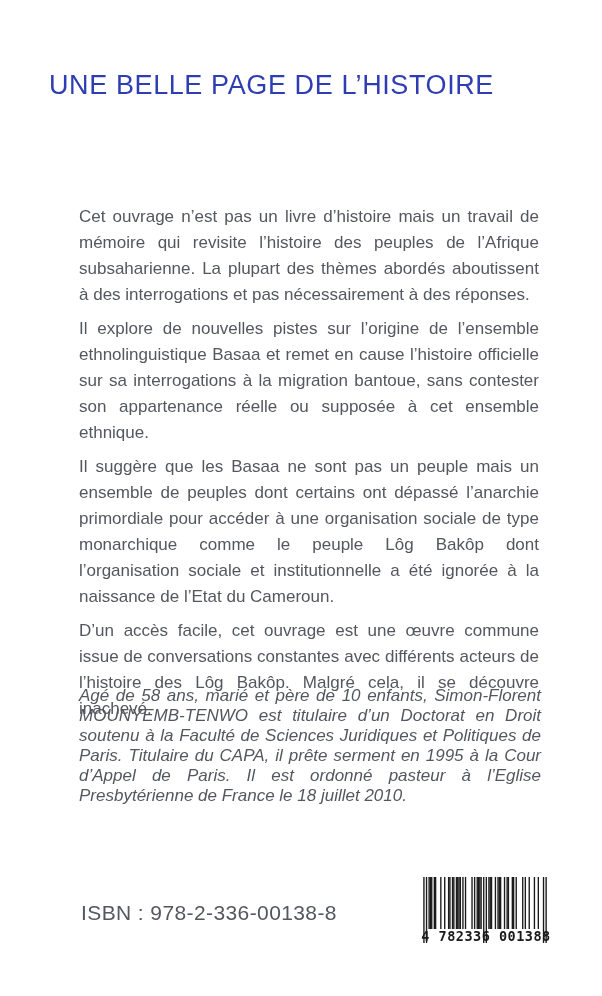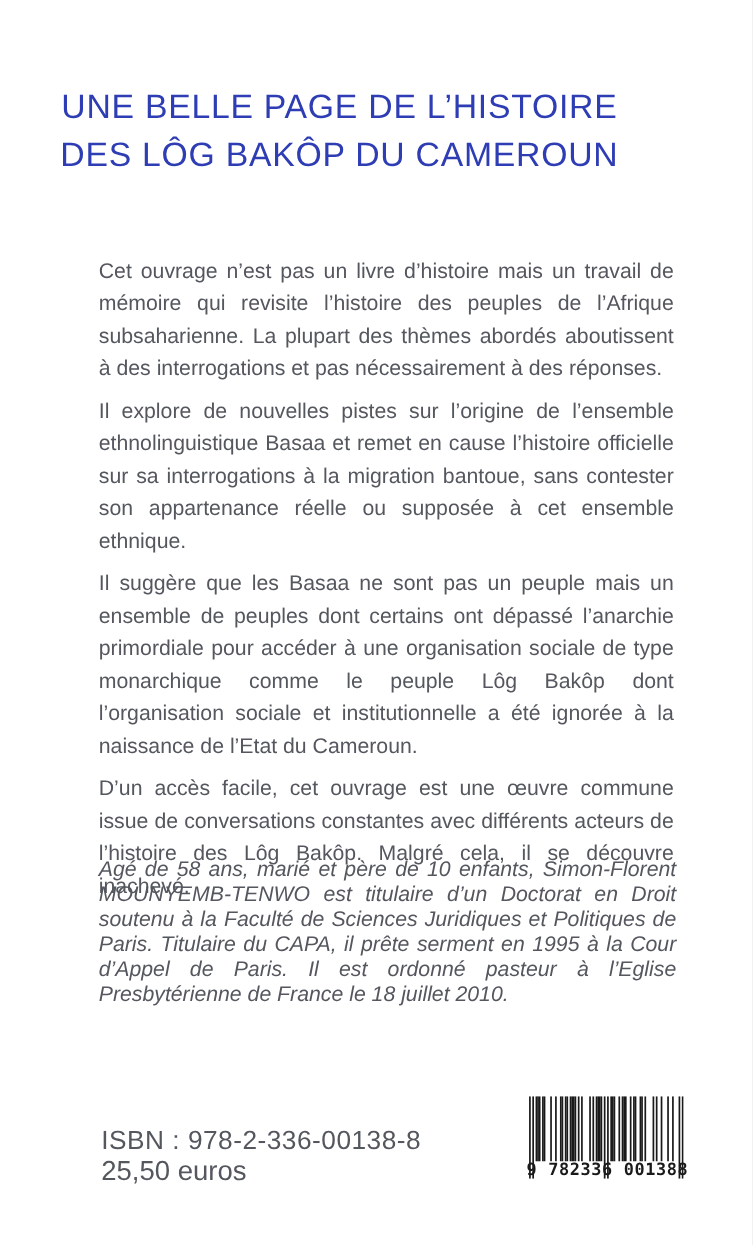--- a/index.html
+++ b/index.html
@@ -86,35 +86,33 @@
     white-space: nowrap;
   }
 </style>
 </head>
 <body>
 
 <div class="page">
 
   <h1 class="book-title">
     <span>UNE BELLE PAGE DE L’HISTOIRE</span><br>
-    <span>DES LÔG BAKÔP DU CAMEROUN</span>
   </h1>
 
   <section class="synopsis">
     <p>Cet ouvrage n’est pas un livre d’histoire mais un travail de mémoire qui revisite l’histoire des peuples de l’Afrique subsaharienne. La plupart des thèmes abordés aboutissent à des interrogations et pas nécessairement à des réponses.</p>
     <p>Il explore de nouvelles pistes sur l’origine de l’ensemble ethnolinguistique Basaa et remet en cause l’histoire officielle sur sa interrogations à la migration bantoue, sans contester son appartenance réelle ou supposée à cet ensemble ethnique.</p>
     <p>Il suggère que les Basaa ne sont pas un peuple mais un ensemble de peuples dont certains ont dépassé l’anarchie primordiale pour accéder à une organisation sociale de type monarchique comme le peuple Lôg Bakôp dont l’organisation sociale et institutionnelle a été ignorée à la naissance de l’Etat du Cameroun.</p>
     <p>D’un accès facile, cet ouvrage est une œuvre commune issue de conversations constantes avec différents acteurs de l’histoire des Lôg Bakôp. Malgré cela, il se découvre inachevé.</p>
   </section>
 
   <p class="author-bio">Agé de 58 ans, marié et père de 10 enfants, Simon-Florent MOUNYEMB-TENWO est titulaire d’un Doctorat en Droit soutenu à la Faculté de Sciences Juridiques et Politiques de Paris. Titulaire du CAPA, il prête serment en 1995 à la Cour d’Appel de Paris. Il est ordonné pasteur à l’Eglise Presbytérienne de France le 18 juillet 2010.</p>
 
   <div class="pricing">
     <div class="isbn">ISBN : 978-2-336-00138-8</div>
-    <div class="price">25,50 euros</div>
   </div>
 
   <div class="barcode">
     <svg width="124" height="66" viewBox="0 0 123.5 66" xmlns="http://www.w3.org/2000/svg">
         <rect x="0.00" y="0" width="1.36" height="66" fill="#1a1a1a"></rect>
         <rect x="2.60" y="0" width="1.36" height="66" fill="#1a1a1a"></rect>
         <rect x="5.20" y="0" width="1.36" height="52" fill="#1a1a1a"></rect>
         <rect x="6.50" y="0" width="1.36" height="52" fill="#1a1a1a"></rect>
         <rect x="7.80" y="0" width="1.36" height="52" fill="#1a1a1a"></rect>
         <rect x="10.40" y="0" width="1.36" height="52" fill="#1a1a1a"></rect>
@@ -153,16 +151,16 @@
         <rect x="89.70" y="0" width="1.36" height="52" fill="#1a1a1a"></rect>
         <rect x="92.30" y="0" width="1.36" height="52" fill="#1a1a1a"></rect>
         <rect x="98.80" y="0" width="1.36" height="52" fill="#1a1a1a"></rect>
         <rect x="101.40" y="0" width="1.36" height="52" fill="#1a1a1a"></rect>
         <rect x="105.30" y="0" width="1.36" height="52" fill="#1a1a1a"></rect>
         <rect x="110.50" y="0" width="1.36" height="52" fill="#1a1a1a"></rect>
         <rect x="114.40" y="0" width="1.36" height="52" fill="#1a1a1a"></rect>
         <rect x="119.60" y="0" width="1.36" height="66" fill="#1a1a1a"></rect>
         <rect x="122.20" y="0" width="1.36" height="66" fill="#1a1a1a"></rect>
       </svg>
-    <div class="barcode-number">9 782336 001388</div>
+    <div class="barcode-number">4 782336 001388</div>
   </div>
 
 </div>
 
 </body></html>

